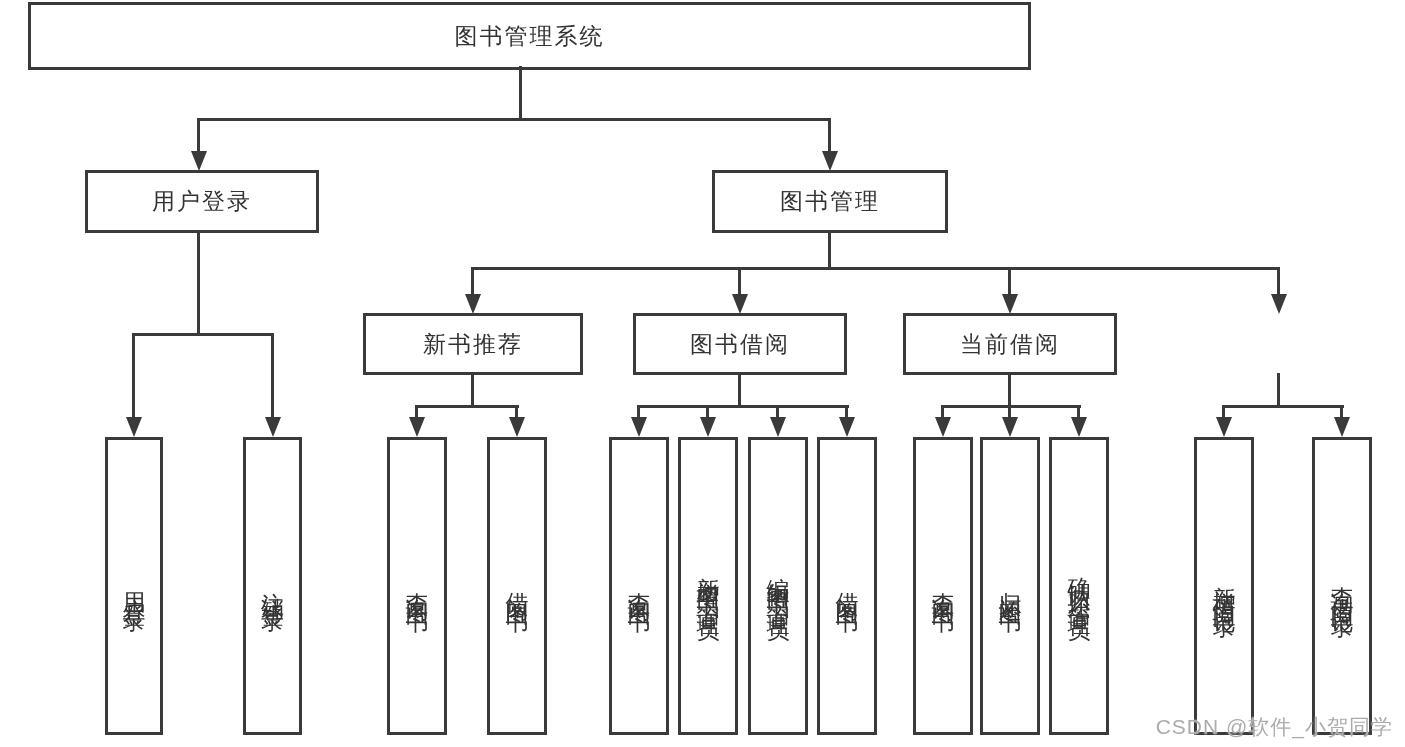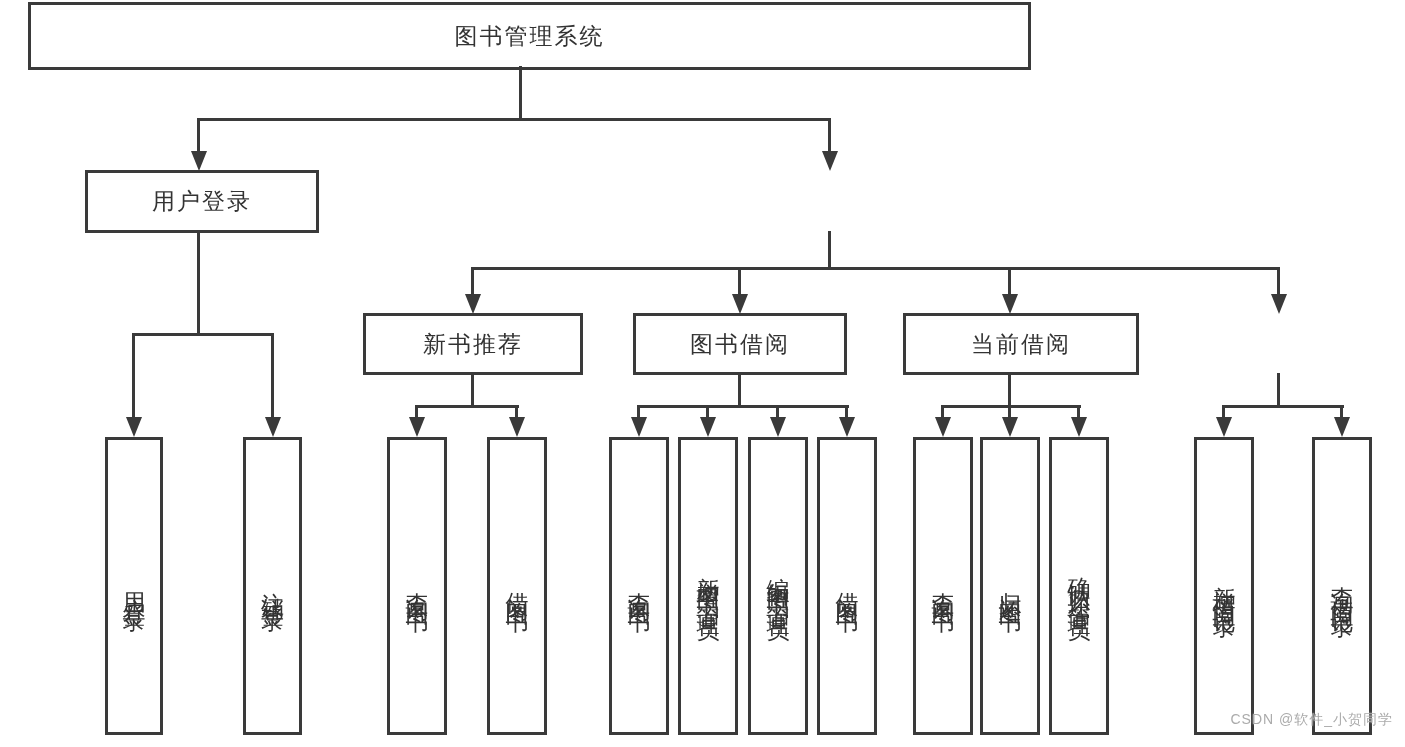--- a/index.html
+++ b/index.html
@@ -25,40 +25,41 @@
     writing-mode:vertical-rl;text-orientation:mixed;
     letter-spacing:6px;white-space:normal;line-height:1;
   }
   .ln{position:absolute;background:var(--line);}
   .arr{
     position:absolute;width:0;height:0;
     border-left:8px solid transparent;border-right:8px solid transparent;
     border-top:20px solid var(--line);
   }
   .watermark{
-    position:absolute;right:12px;bottom:18px;
-    font-size:14px;color:var(--watermark);
+    position:absolute;right:12px;bottom:6px;
+    font-size:21px;color:var(--watermark);
     letter-spacing:1px;text-shadow:0 0 2px #fff;
   }
 </style>
 </head>
 <body>
 
 <div id="canvas">
 
   <div class="box" style="left:20px;top:2px;width:1003px;height:68px;margin-left:8px;">图书管理系统</div>
 
   <div class="ln" style="left:519px;top:66px;width:3px;height:55px;"></div>
   <div class="ln" style="left:197px;top:118px;width:634px;height:3px;"></div>
   <div class="ln" style="left:197px;top:118px;width:3px;height:35px;"></div>
   <div class="arr" style="left:191px;top:151px;"></div>
   <div class="ln" style="left:828px;top:118px;width:3px;height:35px;"></div>
   <div class="arr" style="left:822px;top:151px;"></div>
 
   <div class="box" style="left:85px;top:170px;width:234px;height:63px;">用户登录</div>
+  <div class="box" style="left:712px;top:170px;width:236px;height:63px;">图书管理</div>
 
   <div class="ln" style="left:197px;top:231px;width:3px;height:105px;"></div>
   <div class="ln" style="left:132px;top:333px;width:142px;height:3px;"></div>
   <div class="ln" style="left:132px;top:333px;width:3px;height:86px;"></div>
   <div class="arr" style="left:126px;top:417px;"></div>
   <div class="ln" style="left:271px;top:333px;width:3px;height:86px;"></div>
   <div class="arr" style="left:265px;top:417px;"></div>
 
   <div class="ln" style="left:828px;top:231px;width:3px;height:39px;"></div>
   <div class="ln" style="left:471px;top:267px;width:809px;height:3px;"></div>
@@ -66,21 +67,21 @@
   <div class="arr" style="left:465px;top:294px;"></div>
   <div class="ln" style="left:738px;top:267px;width:3px;height:28px;"></div>
   <div class="arr" style="left:732px;top:294px;"></div>
   <div class="ln" style="left:1008px;top:267px;width:3px;height:28px;"></div>
   <div class="arr" style="left:1002px;top:294px;"></div>
   <div class="ln" style="left:1277px;top:267px;width:3px;height:28px;"></div>
   <div class="arr" style="left:1271px;top:294px;"></div>
 
   <div class="box" style="left:633px;top:313px;width:214px;height:62px;">图书借阅</div>
   <div class="box" style="left:363px;top:313px;width:220px;height:62px;">新书推荐</div>
-  <div class="box" style="left:903px;top:313px;width:236px;height:62px;">当前借阅</div>
+  <div class="box" style="left:903px;top:313px;width:214px;height:62px;">当前借阅</div>
 
   <div class="ln" style="left:471px;top:373px;width:3px;height:35px;"></div>
   <div class="ln" style="left:415px;top:405px;width:104px;height:3px;"></div>
   <div class="ln" style="left:415px;top:405px;width:3px;height:14px;"></div>
   <div class="arr" style="left:409px;top:417px;"></div>
   <div class="ln" style="left:515px;top:405px;width:3px;height:14px;"></div>
   <div class="arr" style="left:509px;top:417px;"></div>
 
   <div class="ln" style="left:738px;top:373px;width:3px;height:35px;"></div>
   <div class="ln" style="left:637px;top:405px;width:212px;height:3px;"></div>

